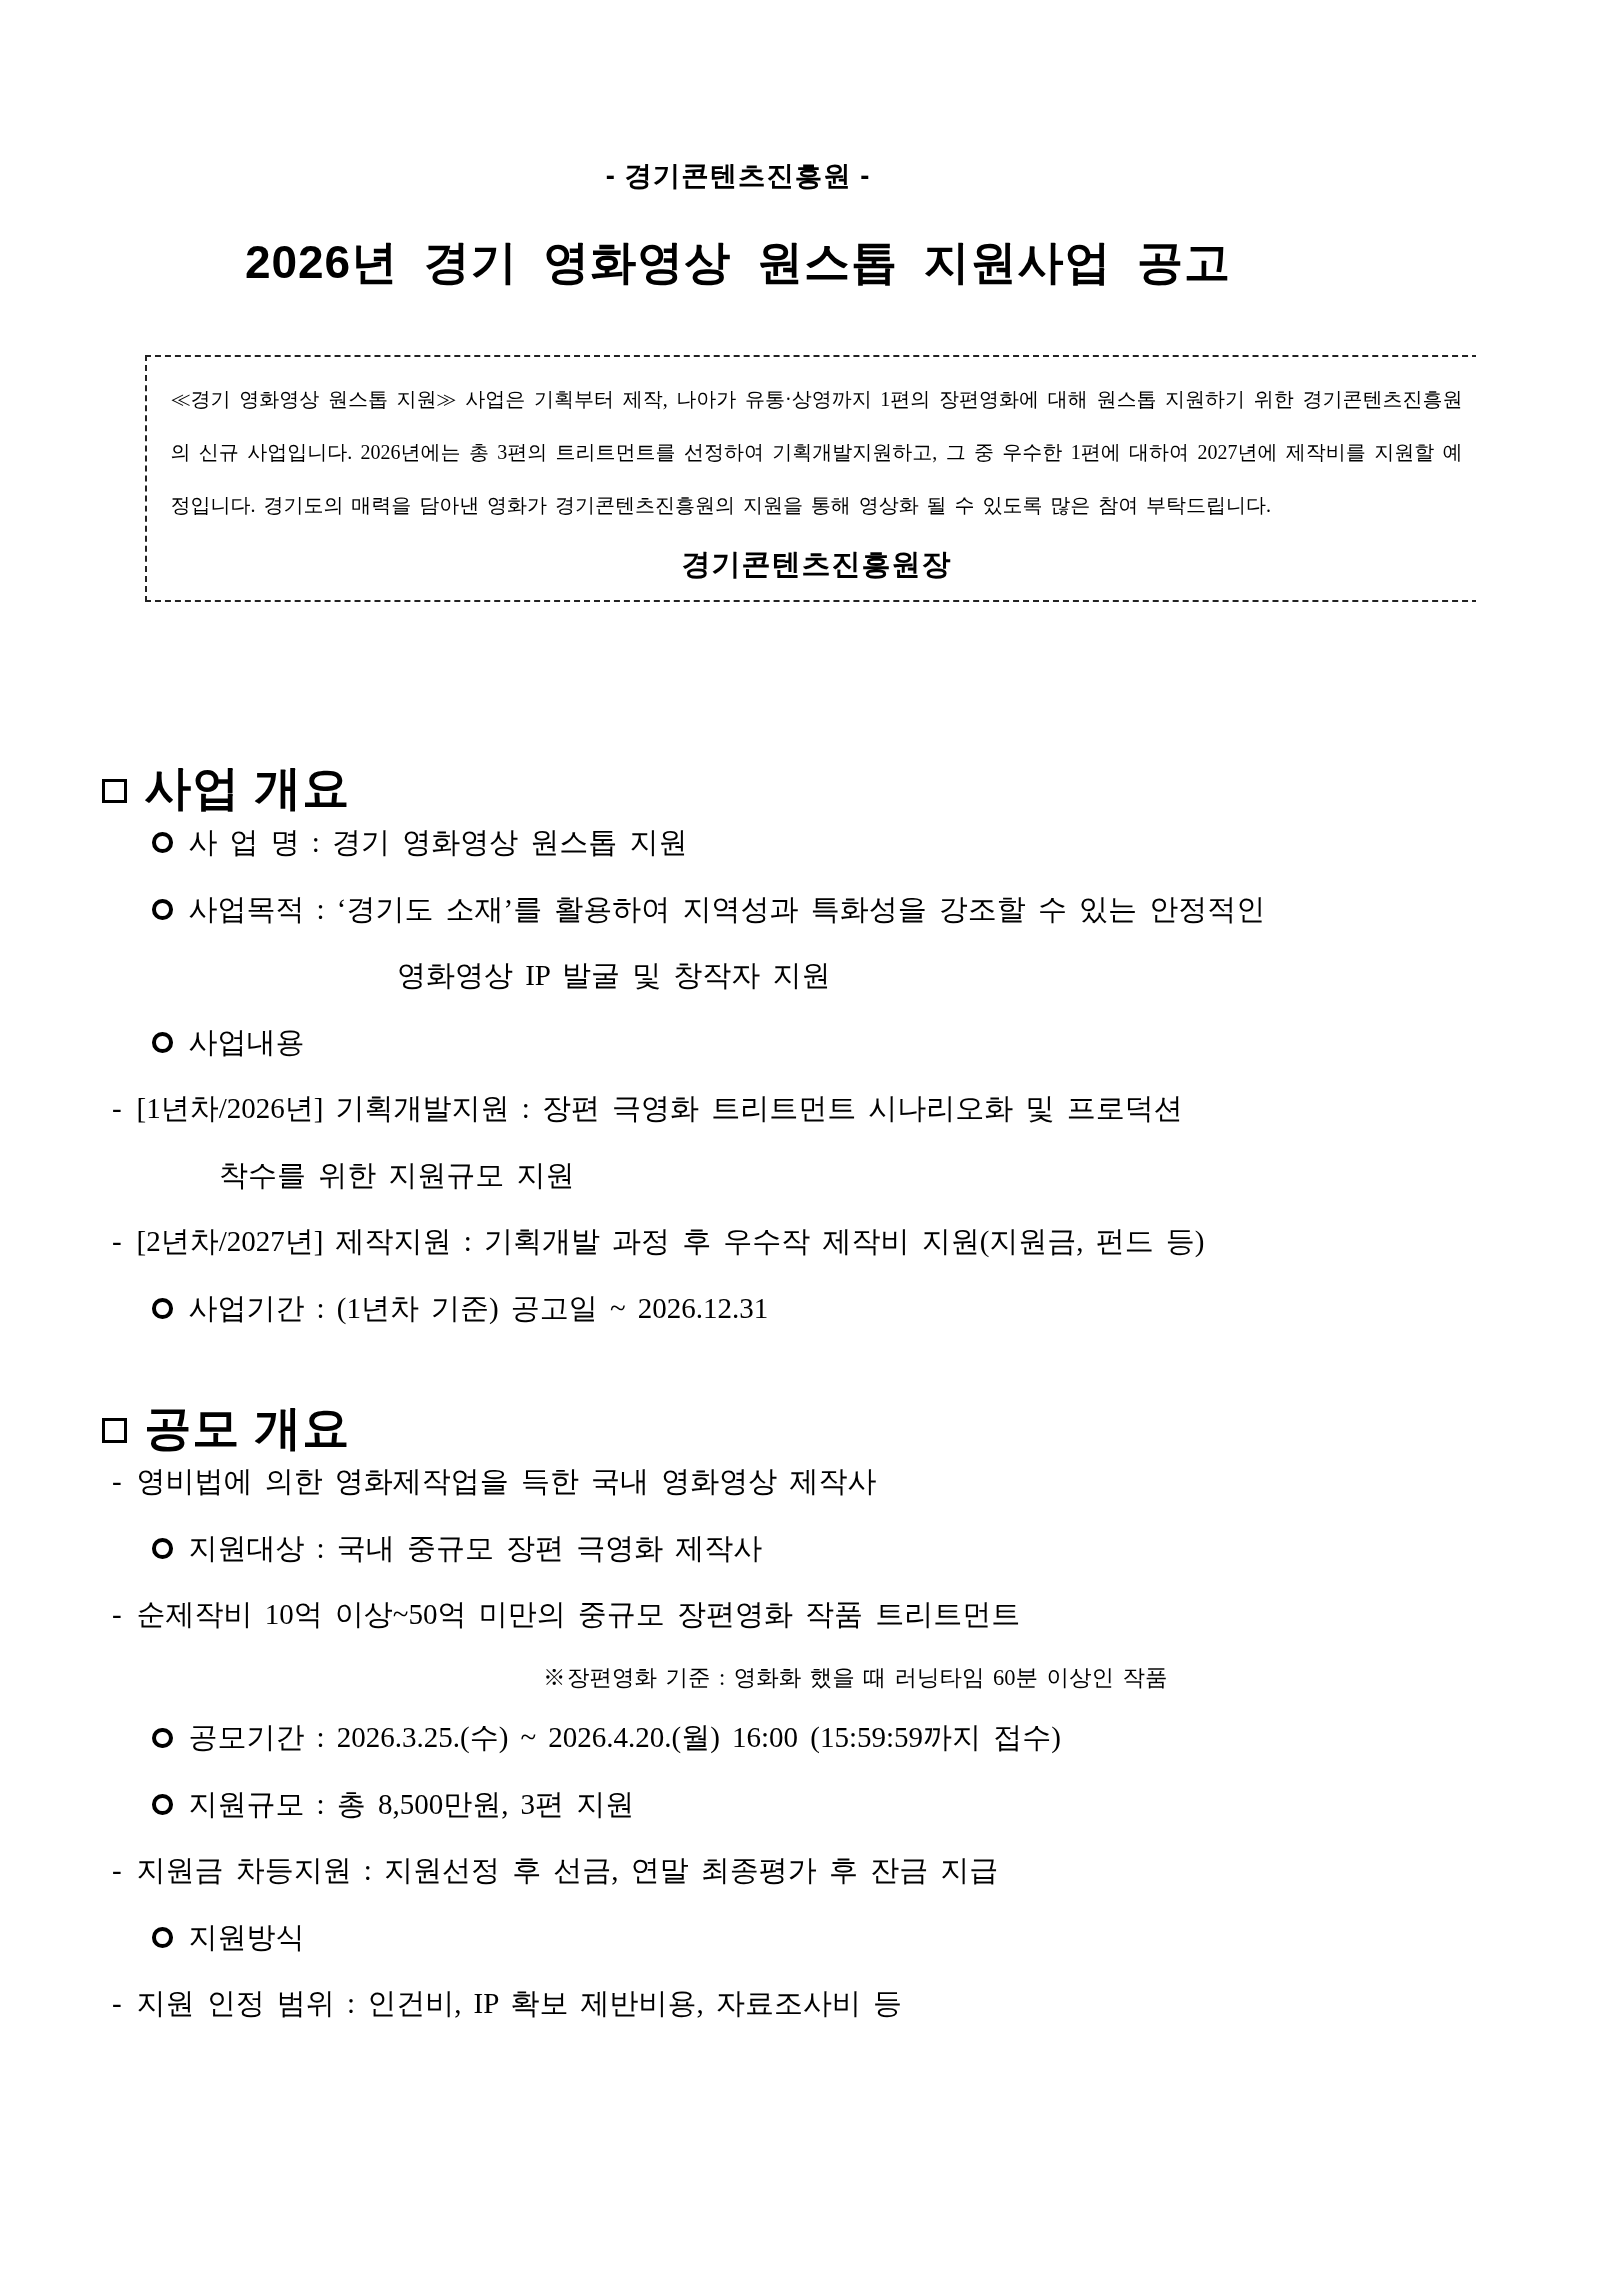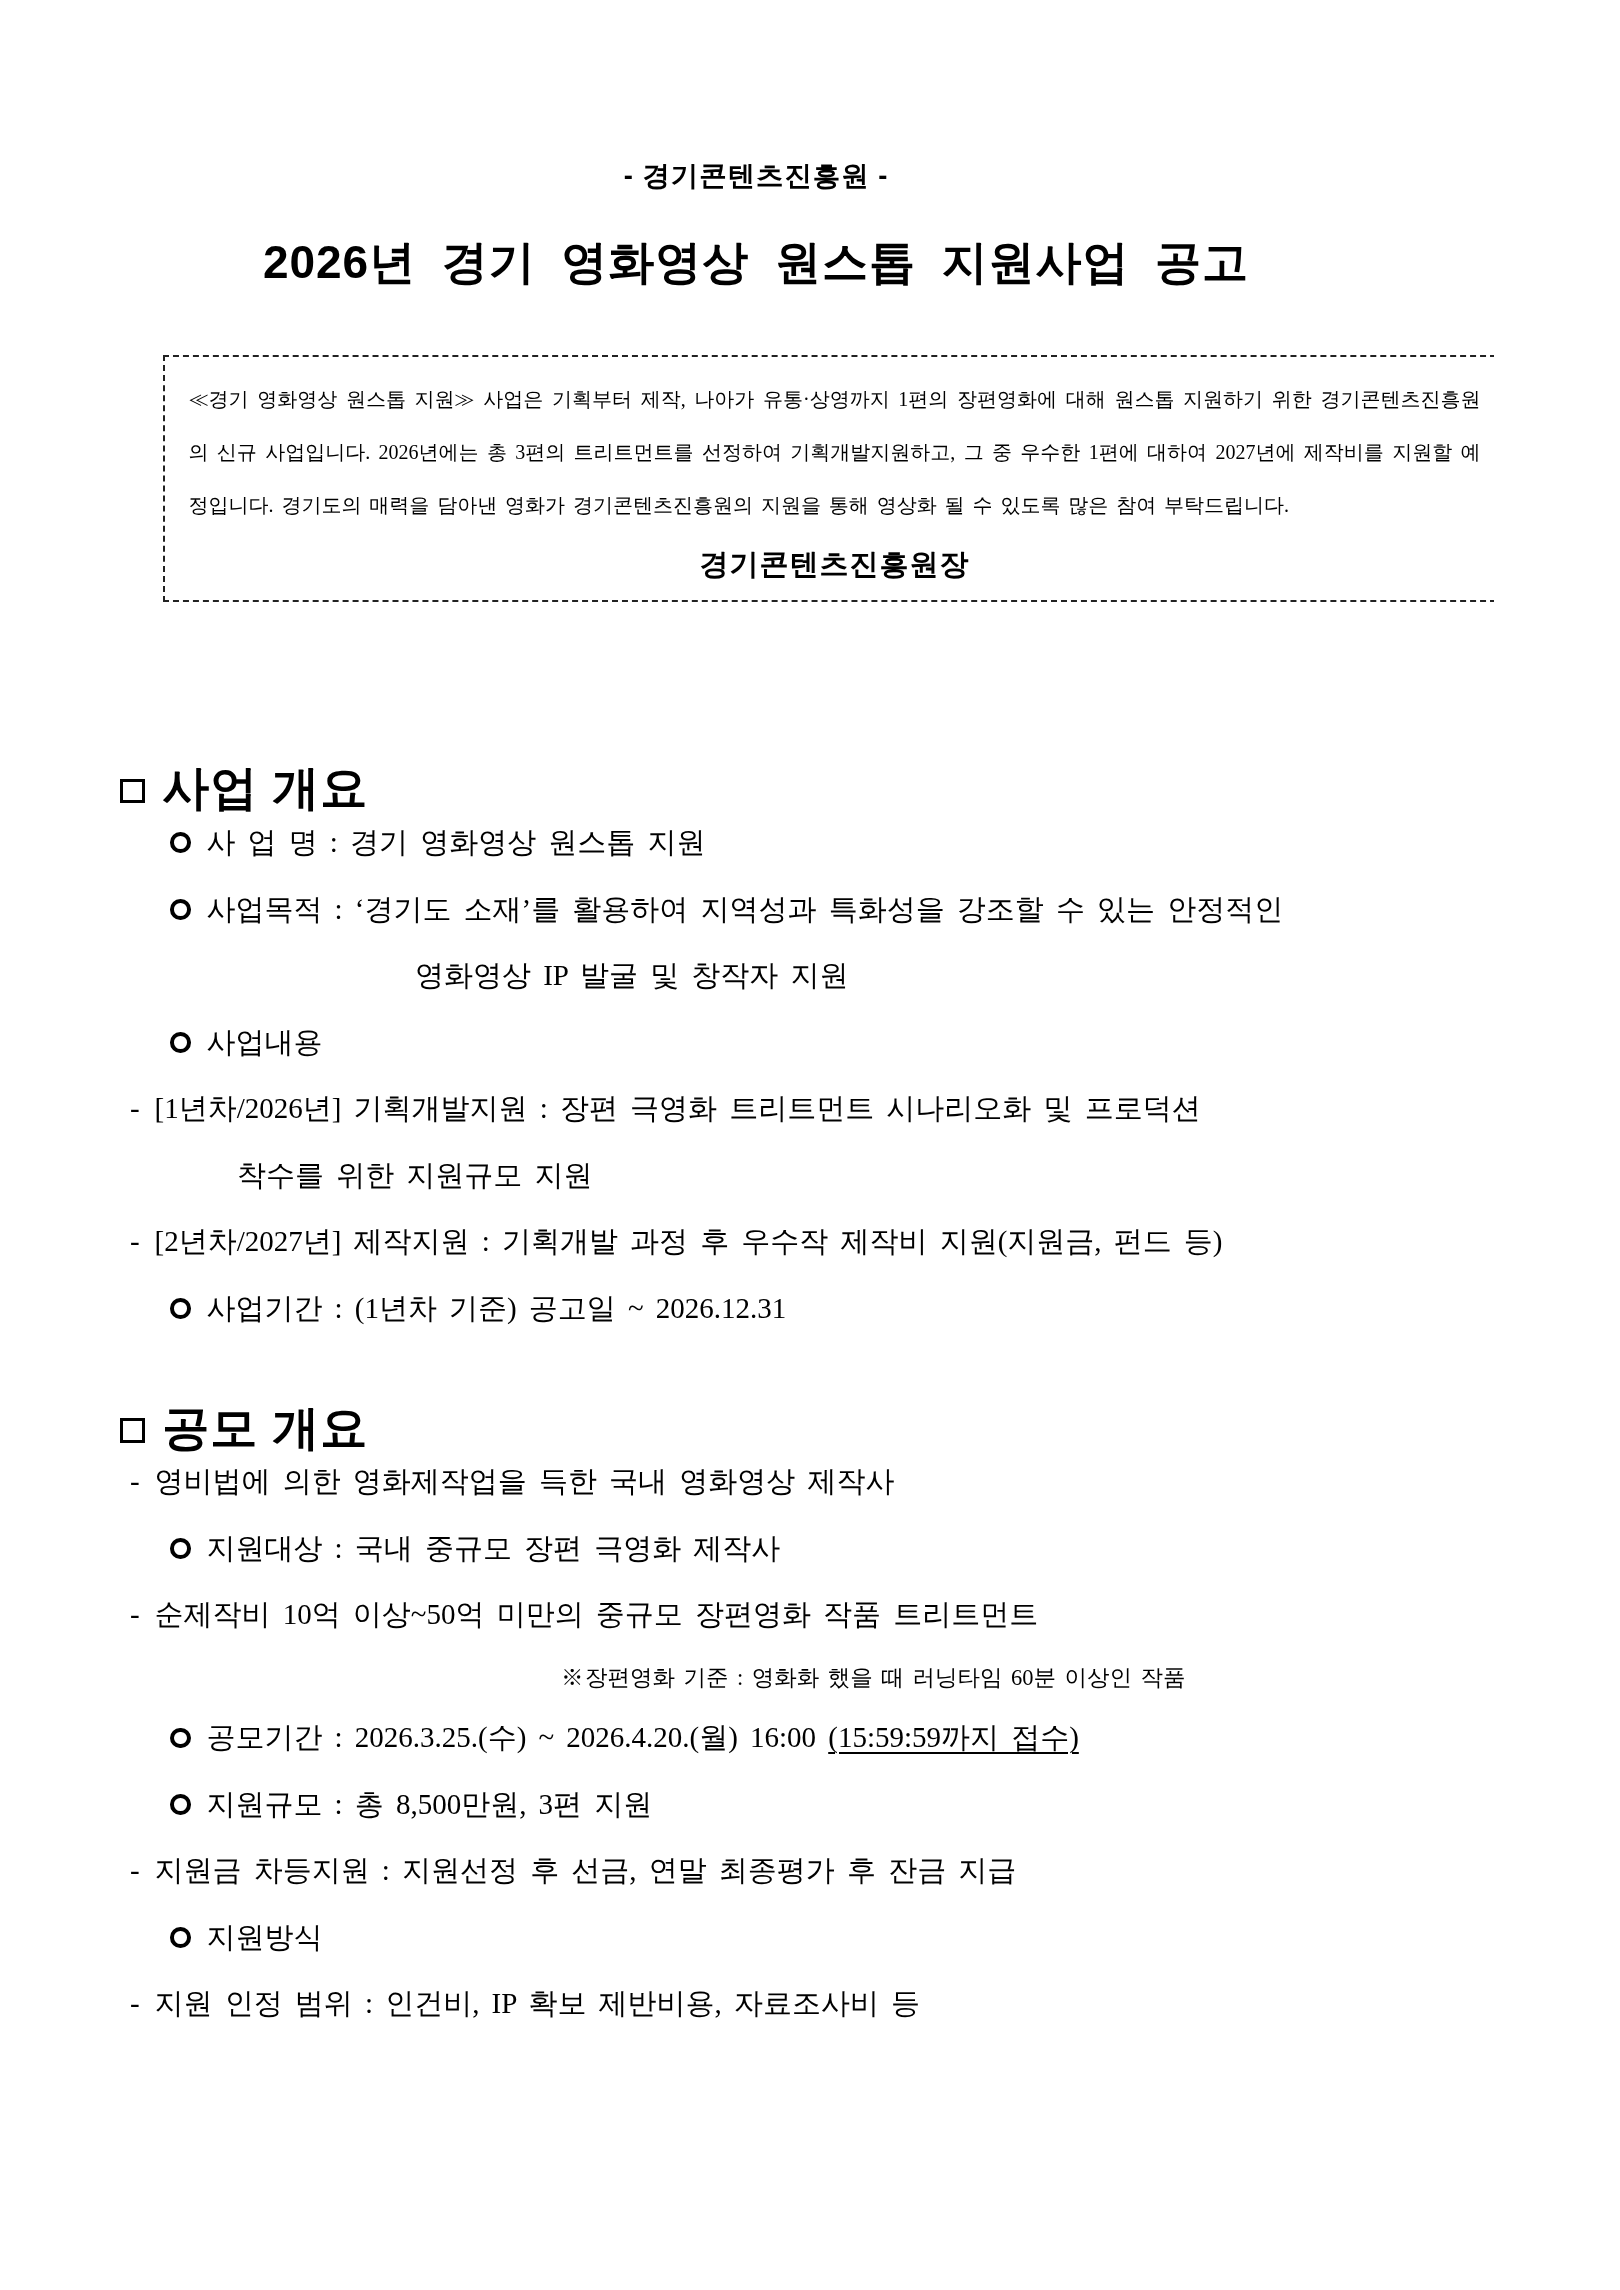--- a/index.html
+++ b/index.html
@@ -2,21 +2,20 @@
 <html lang="ko"><head>
 <meta charset="utf-8">
 <style>
   html,body { margin:0; padding:0; background:#ffffff; }
   .page {
     position:relative;
     width:1476px; height:2291px;
     background:#ffffff; color:#000;
     font-family:"Liberation Serif","DejaVu Serif",serif;
     overflow:hidden;
-    margin-left:18px;
   }
   
   .org-line {
     margin-top:159px;
     text-align:center;
     font-family:"Liberation Sans","DejaVu Sans",sans-serif;
     font-weight:bold;
     font-size:27.4px; line-height:33px;
     letter-spacing:1px;
   }
@@ -87,21 +86,20 @@
     border-radius:50%;
     margin-right:15.7px;
     vertical-align:-1px;
   }
   .marker-txt {
     display:inline-block;
     width:24.5px;
   }
   .line.note .marker-txt { width:25.5px; }
   .u {
-    text-decoration:underline;
     text-decoration-thickness:2px;
     text-underline-offset:4.9px;
     text-align:center;
   }
 </style>
 </head>
 <body>
 
 <div class="page">
 

